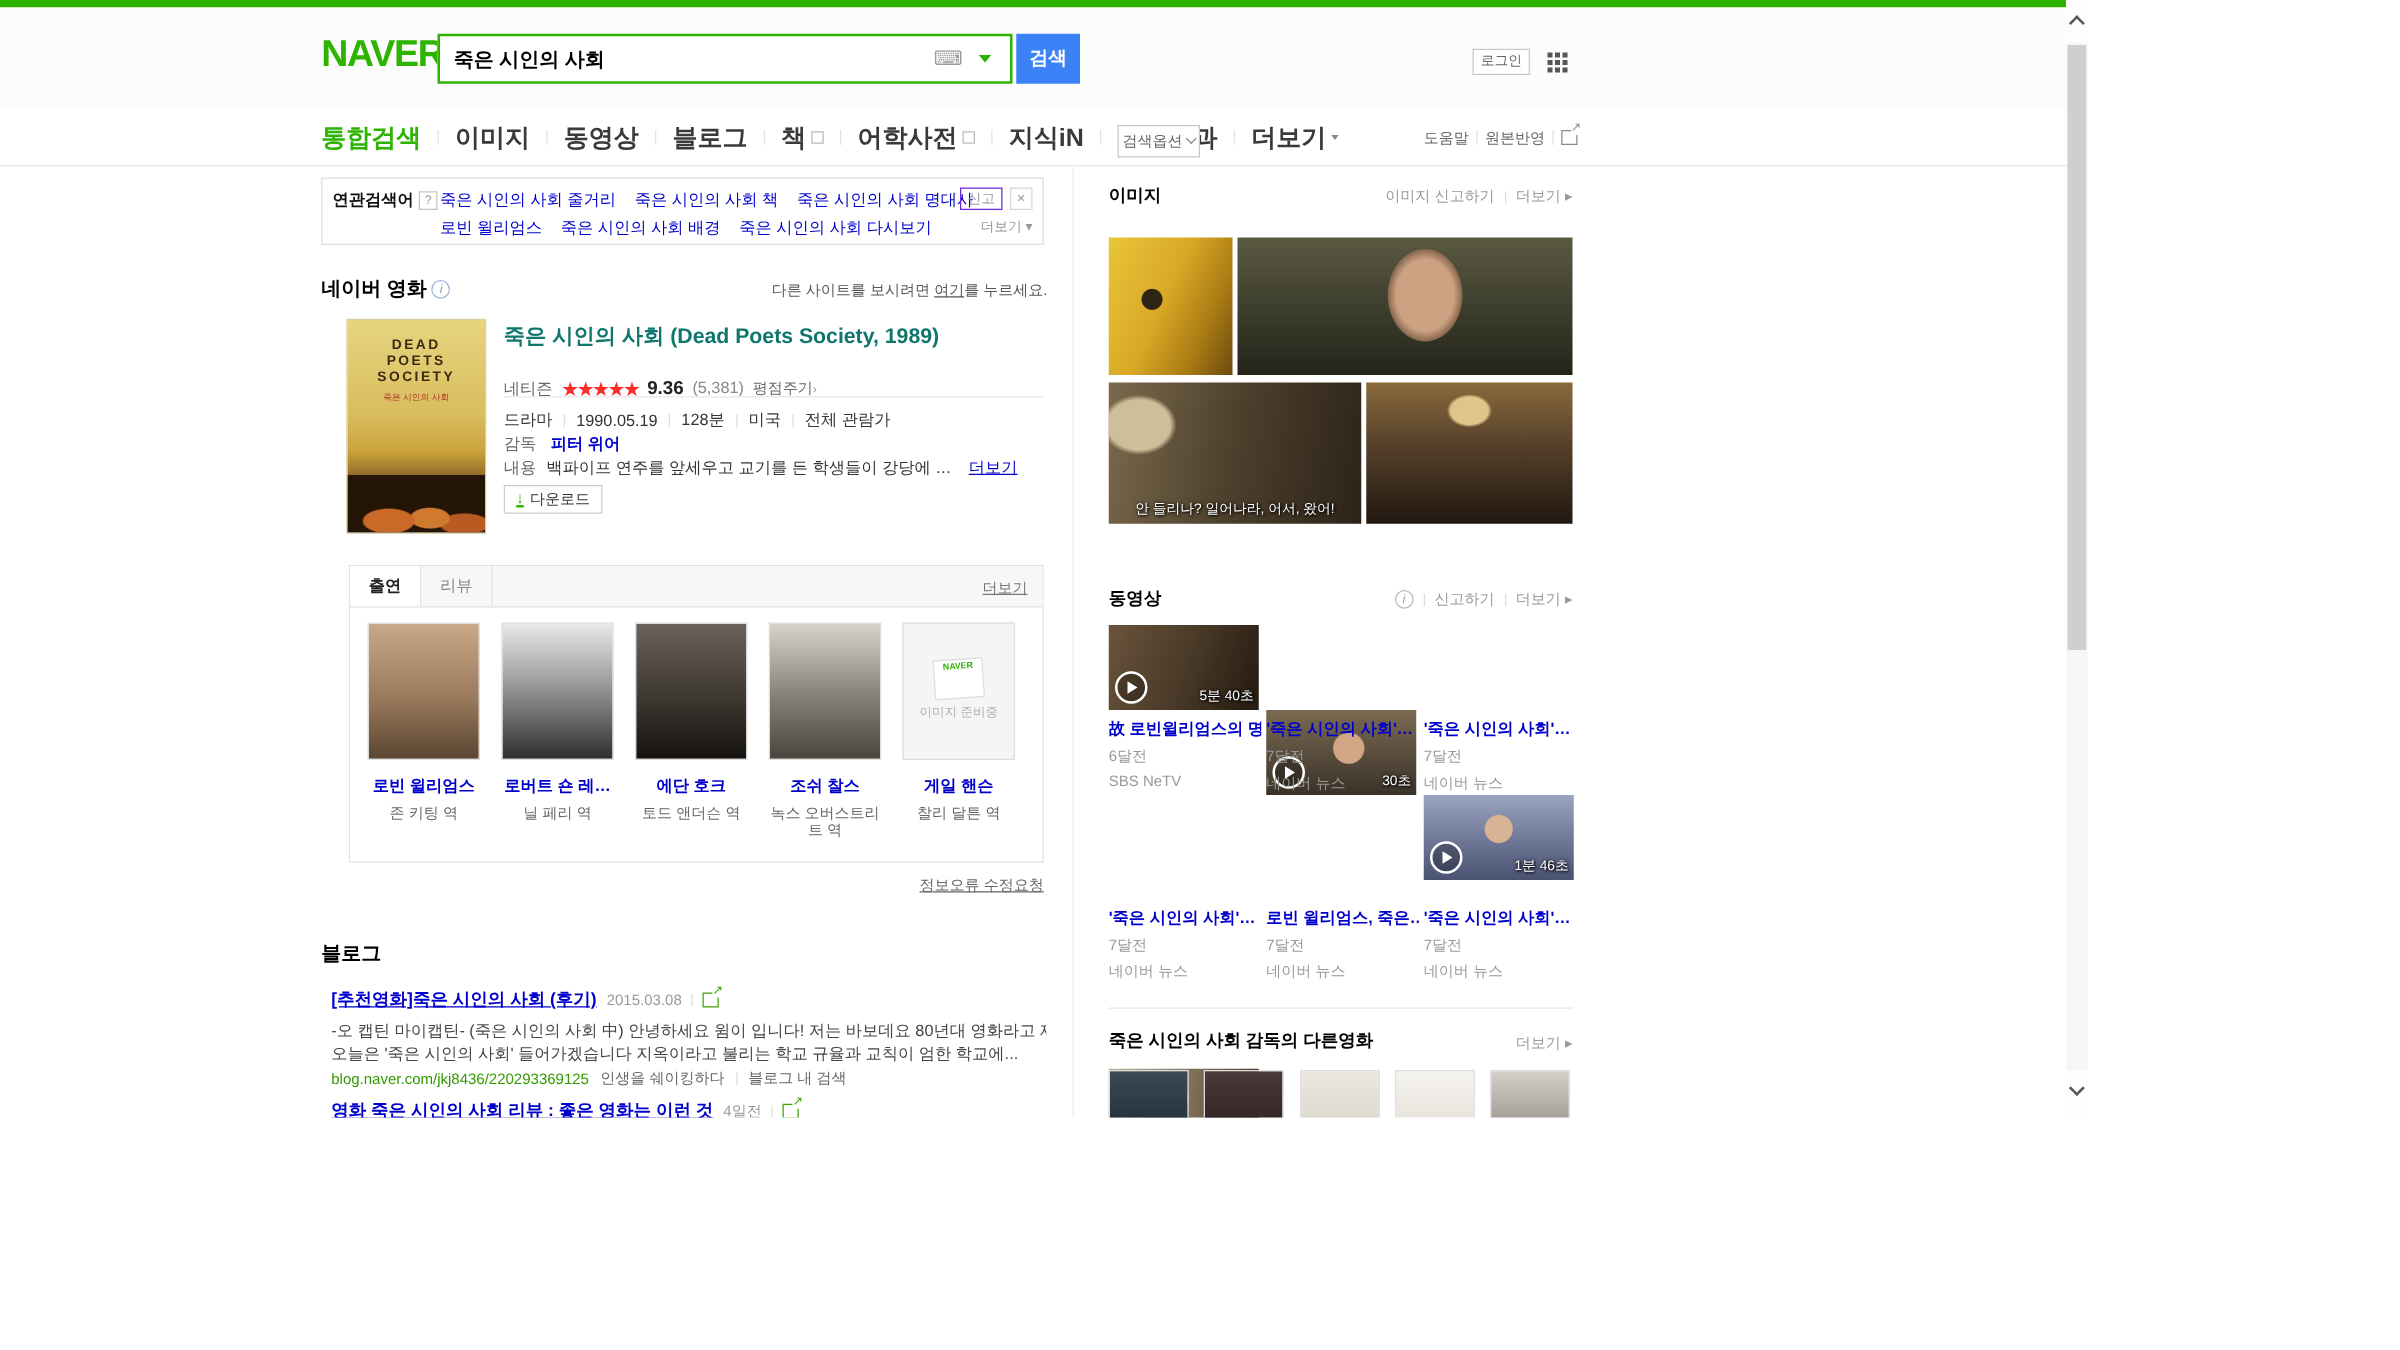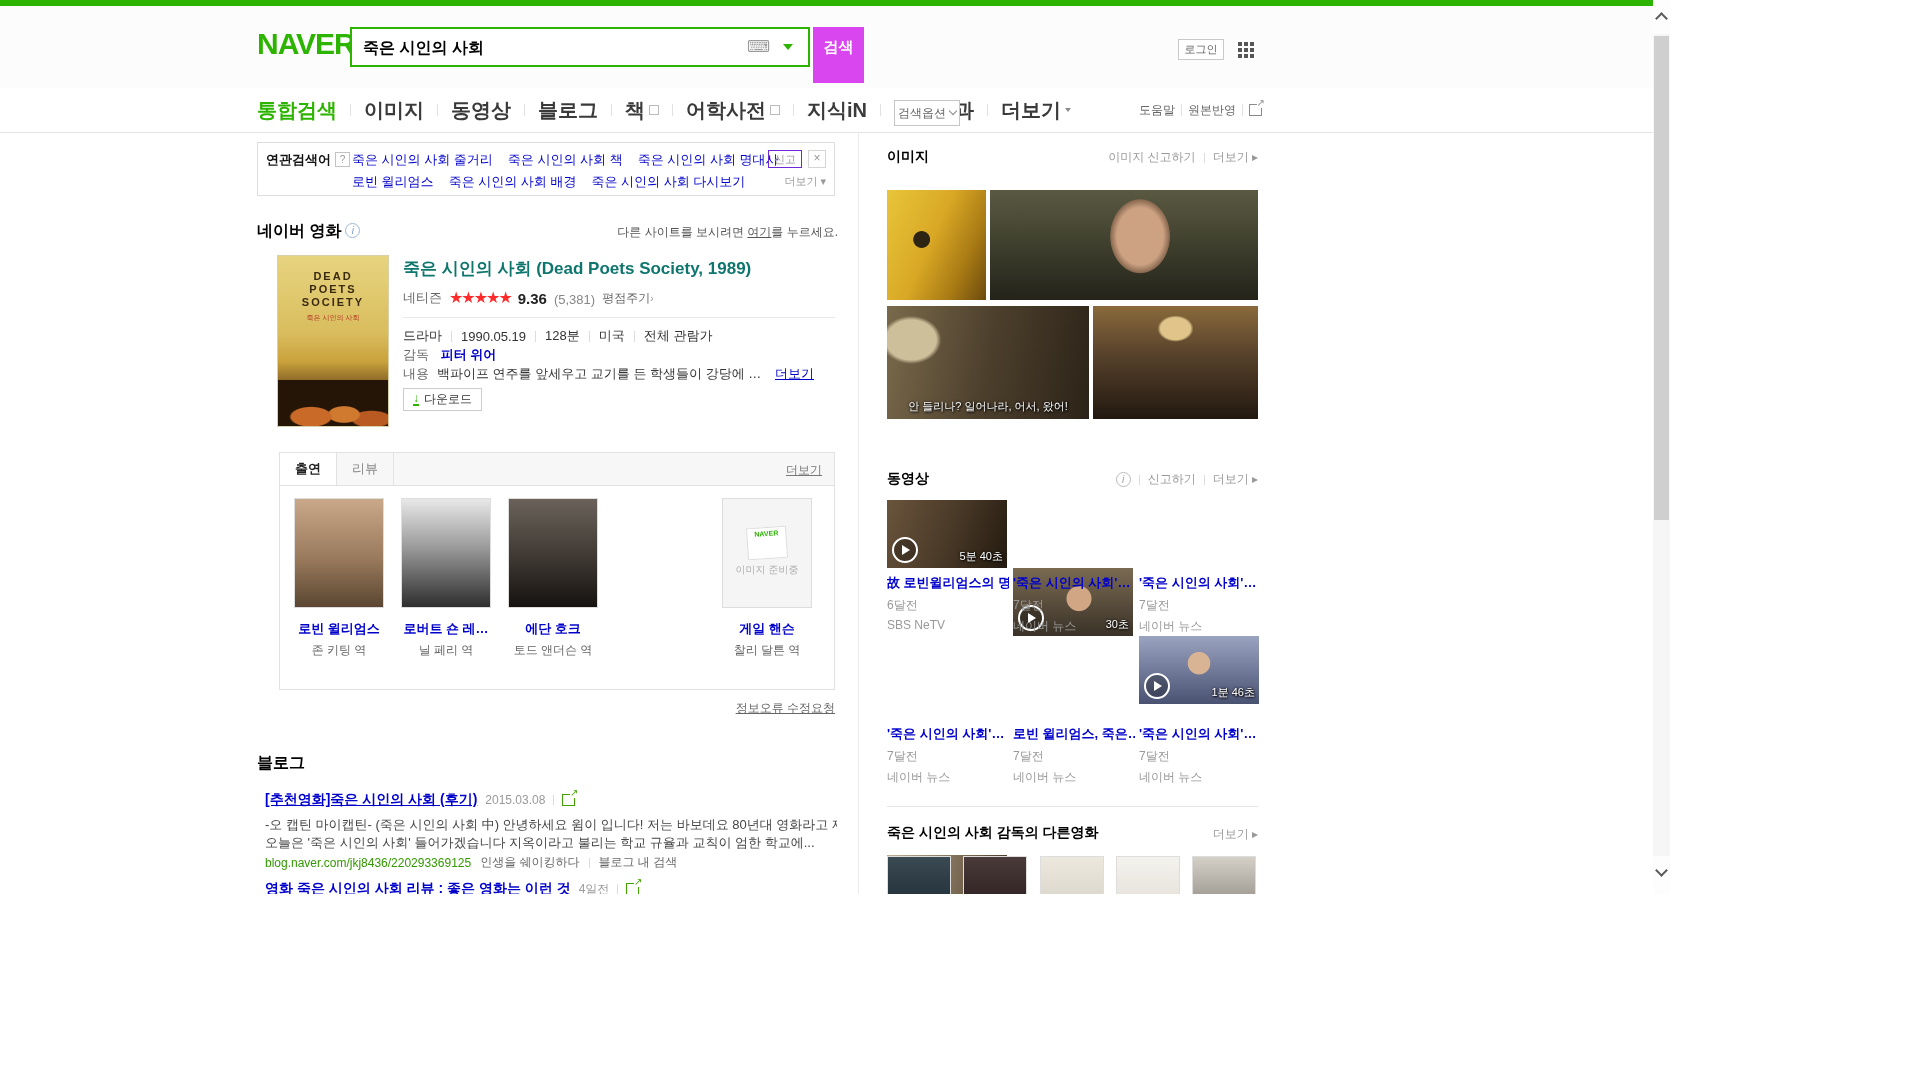--- a/index.html
+++ b/index.html
@@ -9,21 +9,21 @@
   
   #topbar{left:0;top:0;width:1653px;height:6px;background:#2db400;}
   #hdr{left:0;top:6px;width:1653px;height:82px;background:#fcfcfc;border-bottom:1px solid #e2e2e2;}
   #logo{left:257px;top:30px;font-size:30px;line-height:28px;font-weight:bold;color:#2db400;letter-spacing:-1px;}
   #sbox{left:350px;top:27px;width:456px;height:36px;background:#fff;border:2px solid #2db400;}
   #sinput{position:absolute;left:9px;top:3px;width:370px;height:30px;border:0;outline:none;
     font-size:16px;font-weight:bold;color:#000;background:transparent;font-family:inherit;}
   #kbd{position:absolute;right:38px;top:8px;color:#9b9b9b;font-size:16px;}
   #sarrow{position:absolute;right:15px;top:15px;width:0;height:0;border-left:5px solid transparent;
     border-right:5px solid transparent;border-top:6px solid #2db400;}
-  #sbtn{left:813px;top:27px;width:51px;height:56px;background:#d946ef;color:#fff;font-size:15px;
+  #sbtn{left:813px;top:27px;width:51px;height:40px;background:#3b82f6;color:#fff;font-size:15px;
     font-weight:bold;text-align:center;line-height:40px;cursor:pointer;}
   #login{left:1178px;top:39px;width:44px;height:19px;border:1px solid #c9c9c9;background:#fff;color:#666;
     font-size:11px;line-height:19px;text-align:center;}
   #gridicon{left:1238px;top:42px;width:16px;height:16px;}
   #gridicon i{position:absolute;width:4px;height:4px;background:#565656;}
   
   #navrow{left:0;top:88px;width:1653px;height:44px;background:#fff;border-bottom:1px solid #e4e4e4;}
   #navtabs{left:257px;top:88px;height:44px;display:flex;align-items:center;}
   .ntab{font-size:20px;font-weight:bold;color:#3a3a3a;white-space:nowrap;cursor:pointer;}
   .ntab.on{color:#2db400;}
@@ -63,21 +63,21 @@
   #othersite u{cursor:pointer;}
   #poster{left:277px;top:255px;width:110px;height:170px;border:1px solid #d8d0a8;
     background:linear-gradient(#e7d47f 0%,#d9bd5e 45%,#caa23c 62%,#6b4a1e 80%,#2b1c0c 100%);overflow:hidden;}
   .pline{text-align:center;font-weight:bold;color:#3a2a10;font-size:11px;letter-spacing:2px;line-height:13px;}
   #poster .pcap{margin-top:4px;text-align:center;font-size:7px;color:#b03020;}
   #poster .pfig{position:absolute;bottom:0;left:0;width:100%;height:46px;
     background:radial-gradient(ellipse at 30% 80%,#c96a28 0 18%,transparent 20%),
                radial-gradient(ellipse at 60% 75%,#d07a30 0 16%,transparent 18%),
                radial-gradient(ellipse at 85% 85%,#b85a22 0 14%,transparent 16%),#241507;}
   #mvtitle{left:403px;top:257px;font-size:17px;font-weight:bold;color:#0f766e;cursor:pointer;}
-  #raterow{left:403px;top:288px;display:flex;align-items:flex-end;gap:7px;font-size:13px;color:#666;}
+  #raterow{left:403px;top:302px;display:flex;align-items:flex-start;gap:7px;font-size:13px;color:#666;}
   #stars{color:#ff2a2a;font-size:16px;letter-spacing:-2px;}
   #score{font-size:15px;font-weight:bold;color:#222;}
   #scnt{color:#888;}
   #ratelink{color:#666;font-size:12px;cursor:pointer;}
   .arr{color:#999;font-size:10px;}
   #mvhr{left:403px;top:317px;width:432px;height:1px;background:#e8e8e8;}
   #metarow{left:403px;top:327px;font-size:13px;color:#333;display:flex;align-items:center;}
   .msep{width:1px;height:11px;background:#ddd;margin:0 9px;}
   #dirrow{left:403px;top:346px;font-size:13px;}
   #dirrow .lbl{color:#666;margin-right:8px;}
@@ -317,20 +317,25 @@
     <div class="ccell c1" style="left:120px">
       <div class="cph"></div>
       <div class="cname">로버트 숀 레…</div>
       <div class="crole">닐 페리 역</div>
     </div>
     <div class="ccell c2" style="left:227px">
       <div class="cph"></div>
       <div class="cname">에단 호크</div>
       <div class="crole">토드 앤더슨 역</div>
     </div>
+    <div class="ccell c3" style="left:334px">
+      <div class="cph"></div>
+      <div class="cname">조쉬 찰스</div>
+      <div class="crole">녹스 오버스트리트 역</div>
+    </div>
     <div class="ccell c4" style="left:441px">
       <div class="cph">
         <div class="mini">NAVER</div>
         <div class="prep">이미지 준비중</div>
       </div>
       <div class="cname">게일 핸슨</div>
       <div class="crole">찰리 달튼 역</div>
     </div>
   </div>
   <div class="abs" id="fixlink">정보오류 수정요청</div>

